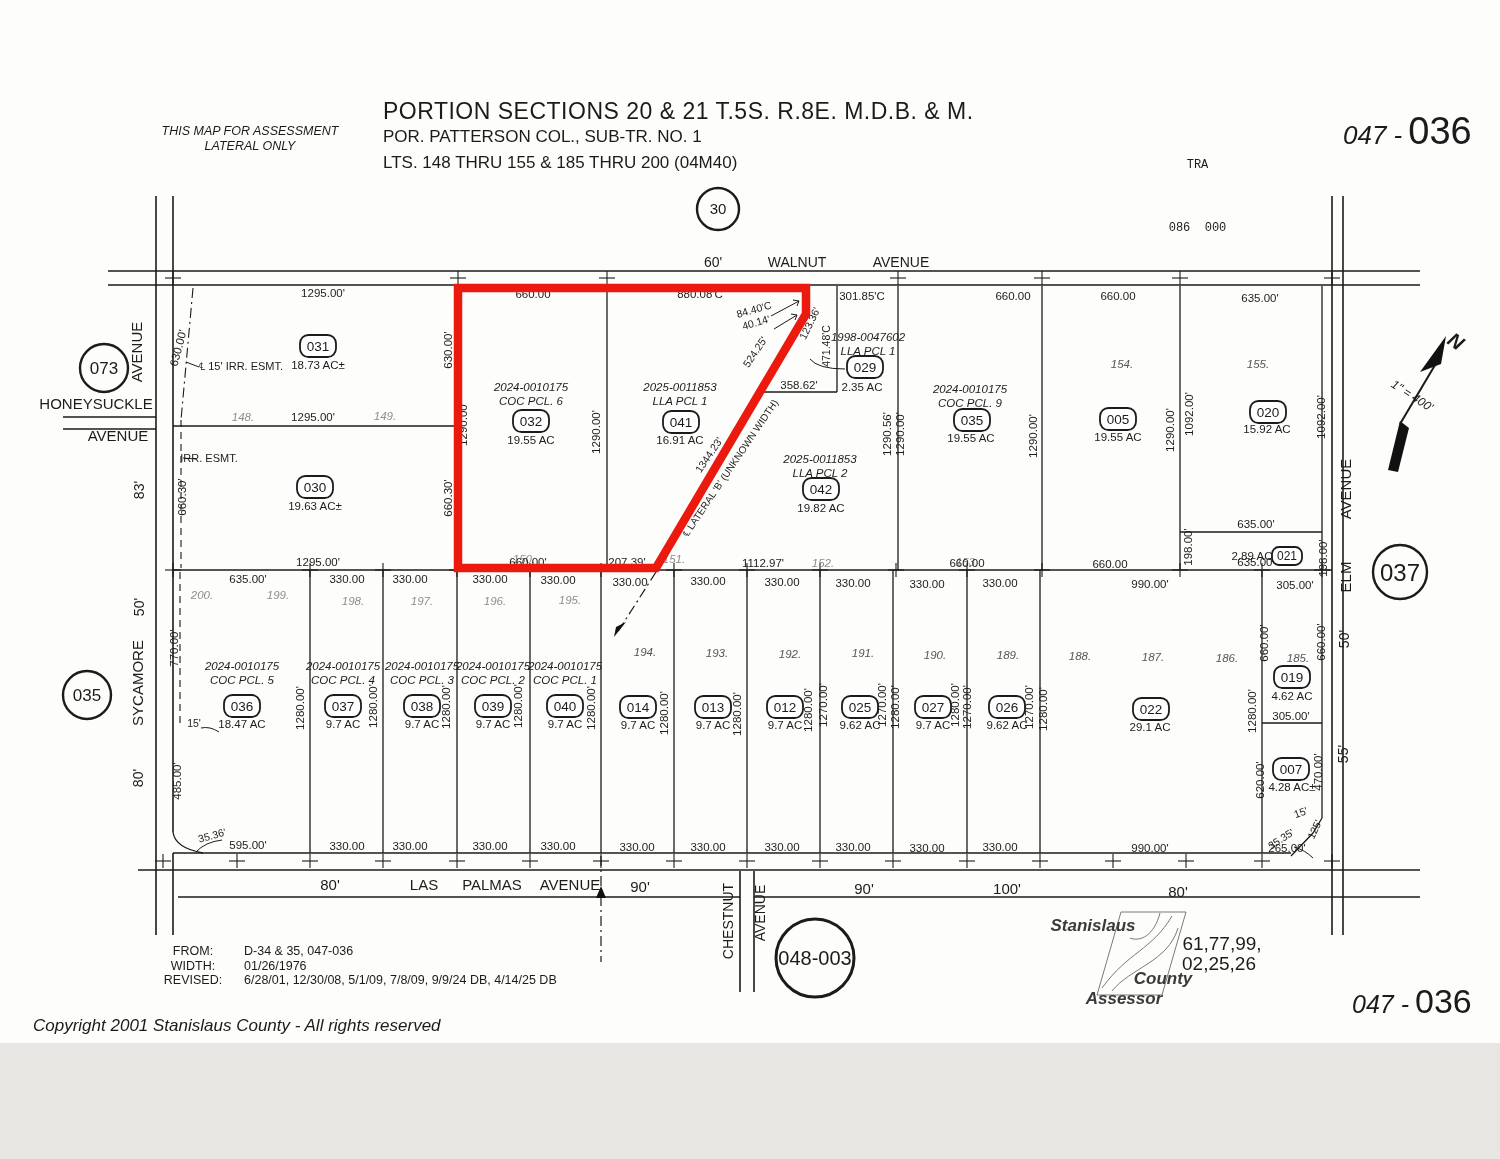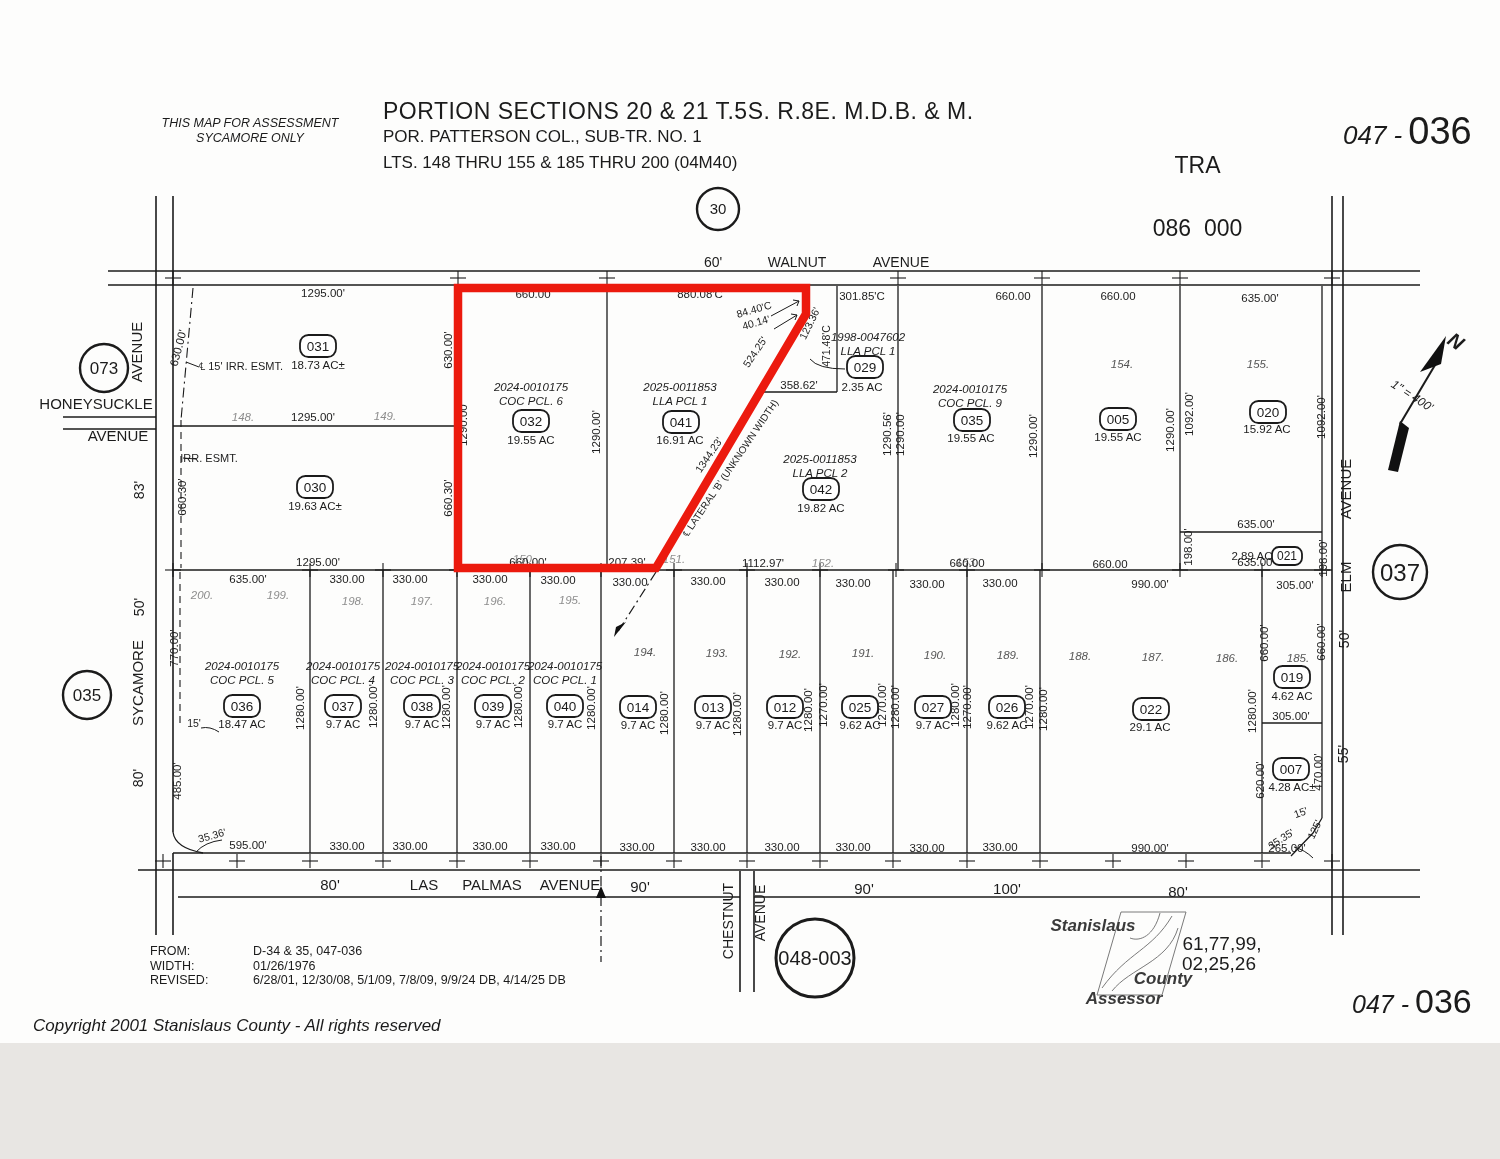--- a/index.html
+++ b/index.html
@@ -4,39 +4,39 @@
 <style>
   html,body{margin:0;padding:0;background:#fbfaf8;}
   #page{position:relative;width:1500px;height:1159px;background:#fdfdfc;overflow:hidden;
         font-family:"Liberation Sans",sans-serif;color:#1b1b1b;}
   .abs{position:absolute;}
   #map-svg{position:absolute;left:0;top:0;}
   .note{font-style:italic;font-size:12.5px;text-align:center;line-height:15px;}
   .title1{font-size:23px;letter-spacing:.5px;white-space:nowrap;}
   .title2,.title3{font-size:17px;white-space:nowrap;}
   .titleblock{line-height:26px;}
-  .tra{font-size:23px;text-align:center;line-height:21px;white-space:pre;}
+  .tra{font-size:12px;text-align:center;line-height:21px;white-space:pre;font-family:Liberation Mono, monospace;}
   .pagenum{display:flex;align-items:baseline;gap:6px;white-space:nowrap;}
   .pagenum .pre{font-size:26px;font-style:italic;}
   .pagenum .suf{font-size:38px;}
   .pagenum2 .pre{font-size:25px;}
   .pagenum2 .suf{font-size:34px;}
   .footrow{display:flex;font-size:12.5px;line-height:14.5px;white-space:pre;}
-  .footrow .lbl{width:86px;text-align:left;margin-right:17px;}
+  .footrow .lbl{width:86px;text-align:center;margin-right:8px;}
   .copyright{font-style:italic;font-size:17px;white-space:nowrap;}
   .bottom-strip{left:0;top:1043px;width:1500px;height:116px;background:#e8e6e3;}
 </style>
 </head>
 <body>
 
 <div id="page">
 
-  <div class="abs note" style="left:120px;top:116px;width:260px;">
+  <div class="abs note" style="left:120px;top:124px;width:260px;">
     <div>THIS MAP FOR ASSESSMENT</div>
-    <div>SYCAMORE ONLY</div>
+    <div>LATERAL ONLY</div>
   </div>
 
   <div class="abs titleblock" style="left:383px;top:98px;width:700px;">
     <div class="title1">PORTION SECTIONS 20 &amp; 21 T.5S. R.8E. M.D.B. &amp; M.</div>
     <div class="title2">POR. PATTERSON COL., SUB-TR. NO. 1</div>
     <div class="title3">LTS. 148 THRU 155 &amp; 185 THRU 200 (04M40)</div>
   </div>
 
   <div class="abs tra" style="left:1140px;top:113px;width:115px;">
     <div>TRA</div>

